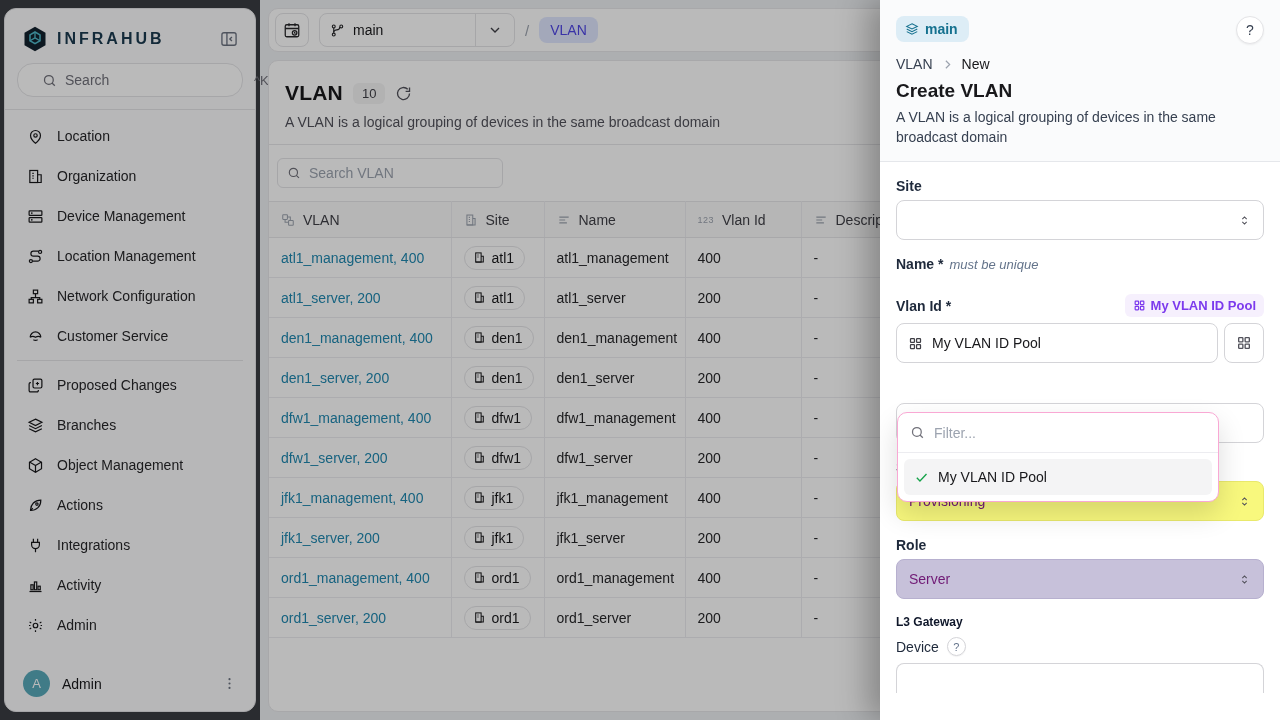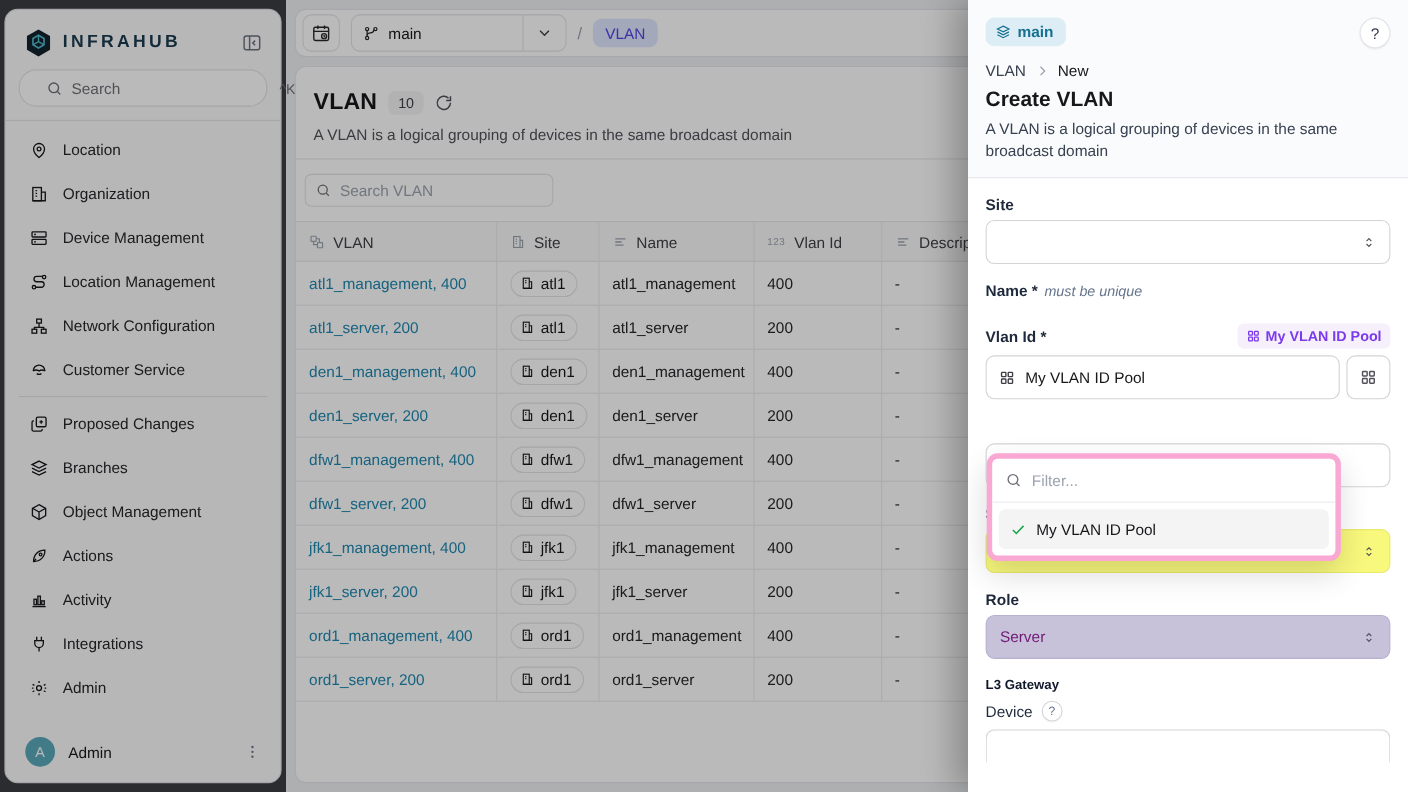--- a/index.html
+++ b/index.html
@@ -117,21 +117,21 @@
               display:flex; align-items:center; justify-content:center; cursor:pointer; }
   .desc-input { margin-top:40px; }
   .sel-status { background:#f8f87d; border-color:#e9e96c; }
   .sel-role { background:#c7c1da; border-color:#b7b0cf; }
   .l3-head { margin-top:16px; font-size:12px; font-weight:bold; color:#0f172a; }
   .dev-row { margin-top:8px; display:flex; align-items:center; gap:8px; font-size:14px; color:#1e293b; }
   .q-circle { width:19px; height:19px; border-radius:50%; border:1px solid #d4d4d8; color:#64748b; font-size:11px;
               display:flex; align-items:center; justify-content:center; cursor:pointer; box-shadow:0 1px 1px rgba(0,0,0,0.05); }
   .dev-input { margin-top:7px; height:30px; border-bottom:none; border-radius:8px 8px 0 0; }
 
-  .dropdown { position:absolute; left:17px; top:250px; width:322px; background:#fff; border:5px solid #f9a8d4;
+  .dropdown { position:absolute; left:17px; top:250px; width:322px; background:#fff; border:1px solid #f9a8d4;
               border-radius:10px; box-shadow:0 12px 28px rgba(0,0,0,0.14); z-index:5; overflow:hidden; }
   .dd-filter { display:flex; align-items:center; gap:9px; height:40px; padding:0 12px; color:#71717a;
                border-bottom:1px solid #ececf0; }
   .dd-filter input { border:none; outline:none; flex:1; font-size:14px; background:transparent; font-family:inherit; color:#3f3f46; }
   .dd-filter input::placeholder { color:#9ca3af; }
   .dd-option { margin:6px; height:36px; background:#f4f4f5; border-radius:6px; display:flex; align-items:center;
                gap:9px; padding:0 10px; font-size:14px; color:#18181b; cursor:pointer; }
   .dd-option svg { color:#16a34a; }
 </style>
 </head>
@@ -250,34 +250,34 @@
       <div class="nav-item">
         <svg width="17" height="17" viewBox="0 0 24 24" fill="none" stroke="currentColor" stroke-width="1.7">
             <path d="M5 19c0-4.5 1.3-7.8 4-10.5C11.7 5.8 15.5 4.5 19.5 4.5c0 4-1.3 7.8-4 10.5C12.8 17.7 9.5 19 5 19z"></path>
             <circle cx="14" cy="10" r="1.7"></circle>
             <path d="M5 19l3.2-3.2"></path>
           </svg>
         <span>Actions</span>
       </div>
       <div class="nav-item">
         <svg width="17" height="17" viewBox="0 0 24 24" fill="none" stroke="currentColor" stroke-width="1.7">
+            <path d="M9 2.5v5M15 2.5v5"></path>
+            <path d="M6.5 7.5h11v3.5a5.5 5.5 0 01-11 0z"></path>
+            <path d="M12 16.5v5"></path>
+          </svg>
+        <span>Integrations</span>
+      </div>
+      <div class="nav-item">
+        <svg width="17" height="17" viewBox="0 0 24 24" fill="none" stroke="currentColor" stroke-width="1.7">
             <path d="M3.5 20.5h17"></path>
             <rect x="5.5" y="11" width="3.2" height="7"></rect>
             <rect x="10.5" y="7" width="3.2" height="11"></rect>
             <rect x="15.5" y="13" width="3.2" height="5"></rect>
           </svg>
         <span>Activity</span>
-      </div>
-      <div class="nav-item">
-        <svg width="17" height="17" viewBox="0 0 24 24" fill="none" stroke="currentColor" stroke-width="1.7">
-            <path d="M9 2.5v5M15 2.5v5"></path>
-            <path d="M6.5 7.5h11v3.5a5.5 5.5 0 01-11 0z"></path>
-            <path d="M12 16.5v5"></path>
-          </svg>
-        <span>Integrations</span>
       </div>
       <div class="nav-item">
         <svg width="17" height="17" viewBox="0 0 24 24" fill="none" stroke="currentColor" stroke-width="1.7">
             <circle cx="12" cy="12" r="3.2"></circle>
             <path d="M12 2.8v2.6M12 18.6v2.6M3.7 7.2l2.3 1.3M18 15.5l2.3 1.3M3.7 16.8l2.3-1.3M18 8.5l2.3-1.3M12 2.8l0 0"></path>
             <path d="M19.2 12h2M2.8 12h2"></path>
           </svg>
         <span>Admin</span>
       </div>
     </nav>

